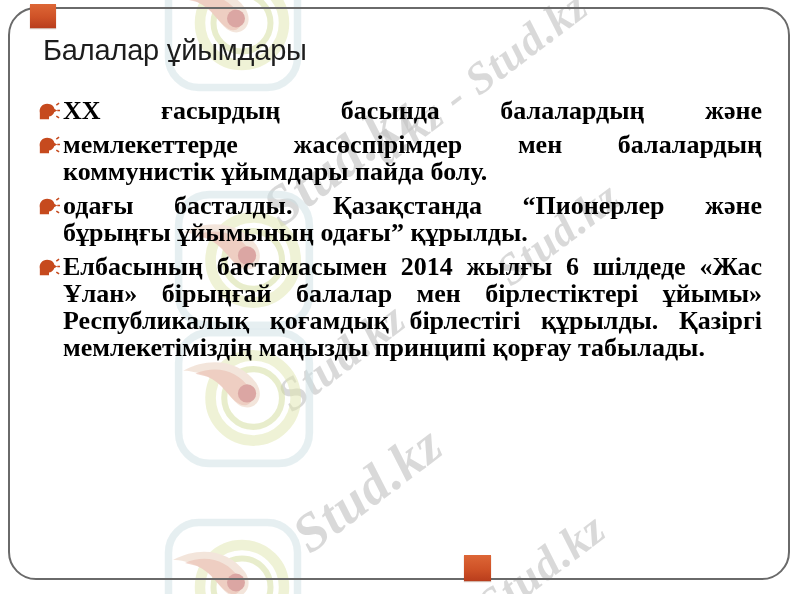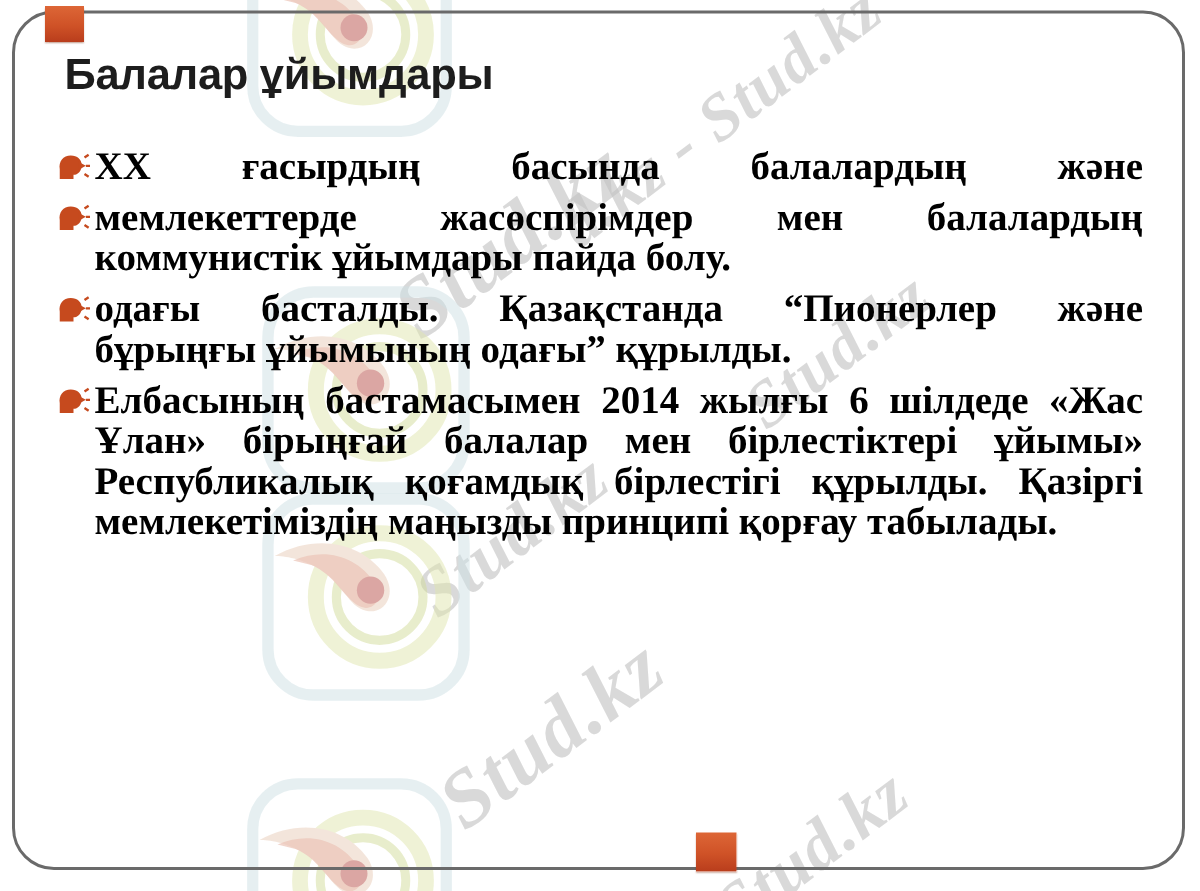--- a/index.html
+++ b/index.html
@@ -38,21 +38,21 @@
   .wmF{left:468px;top:540px;font-size:46px;}
   .wm-logo{position:absolute;opacity:.5;}
   .logo1{left:158px;top:-52px;width:150px;height:150px;}
   .logo2{left:168px;top:184px;width:152px;height:152px;}
   .logo3{left:168px;top:322px;width:152px;height:152px;}
   .logo4{left:158px;top:512px;width:150px;height:150px;}
 
   
   .title{
     position:absolute;left:43px;top:34px;z-index:2;
-    font-family:"Liberation Sans", sans-serif;font-weight:bold;
+    font-family:"Liberation Sans", sans-serif;font-weight:normal;
     font-size:29px;color:#1d1d1d;letter-spacing:-0.2px;
   }
 
   
   .content{position:absolute;left:38px;top:97px;width:724px;z-index:2;}
   .para{position:relative;padding-left:25px;margin-bottom:7px;color:#000;}
   .para .bullet{position:absolute;left:0;top:4px;width:22px;height:20px;}
   .line{
     font-size:26px;line-height:27px;font-weight:bold;
     text-align:justify;color:#000;

